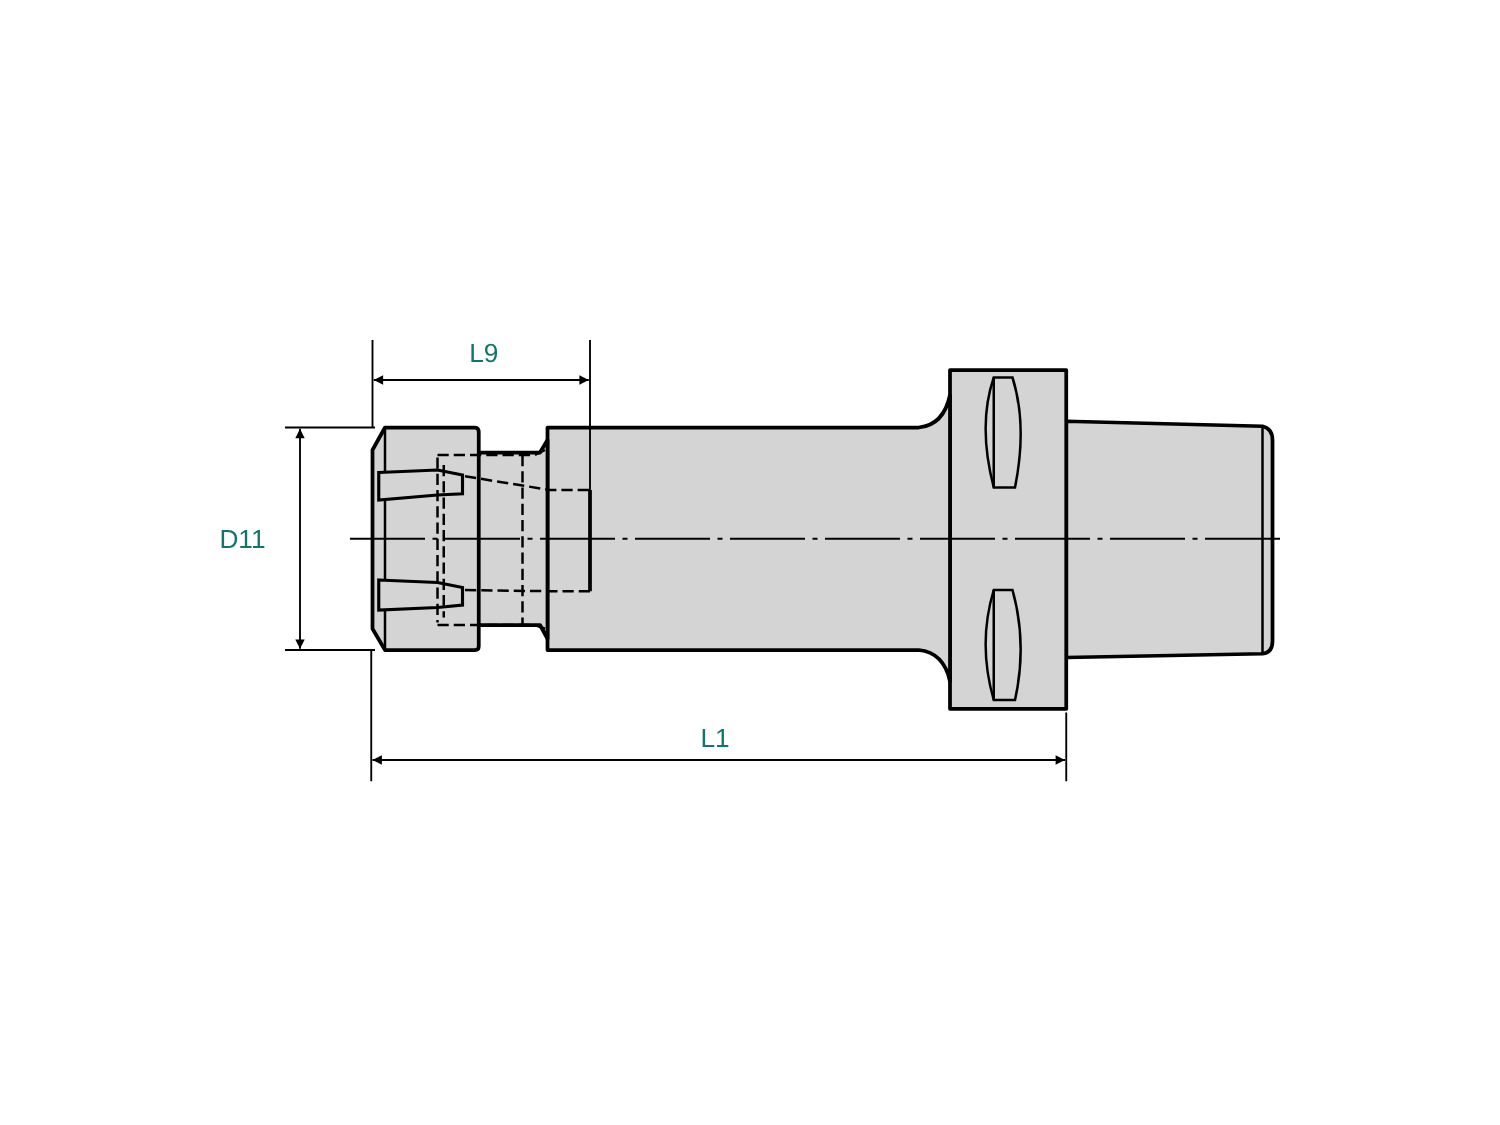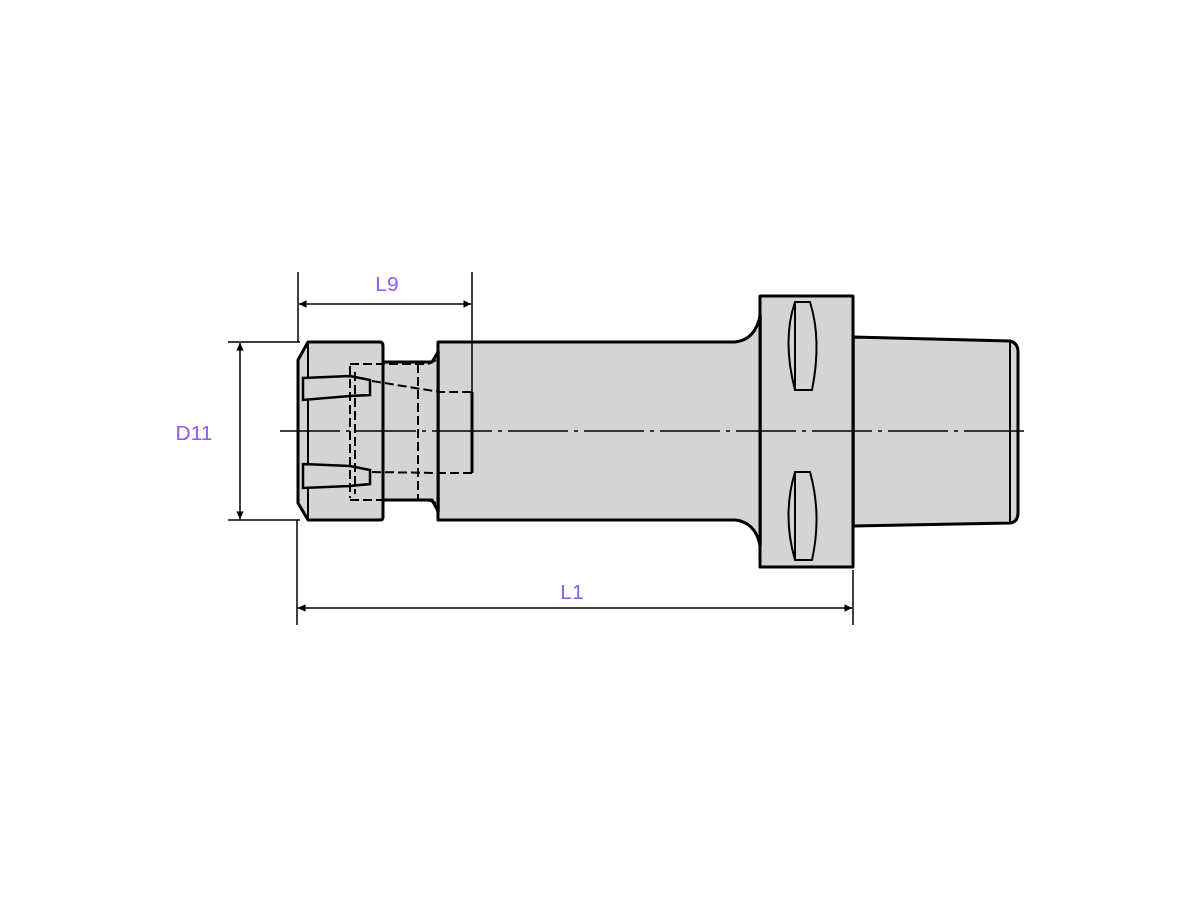--- a/index.html
+++ b/index.html
@@ -3,21 +3,21 @@
   <meta charset="utf-8">
   <style>
     html, body { margin: 0; padding: 0; background: #ffffff; }
     body { width: 1200px; height: 900px; position: relative; overflow: hidden; }
     #drawing { position: absolute; left: 0; top: 0; width: 1200px; height: 900px; }
     .dim-label {
       position: absolute;
       font-family: "Liberation Sans", sans-serif;
       font-size: 21px;
       font-weight: normal;
-      color: #8b5cf6;
+      color: #0f766e;
       line-height: 1;
       transform: translate(-50%, -50%);
       white-space: nowrap;
     }
   </style>
 </head>
 <body>
 
 <div>
   <svg id="drawing" viewBox="0 0 1200 900" xmlns="http://www.w3.org/2000/svg">

